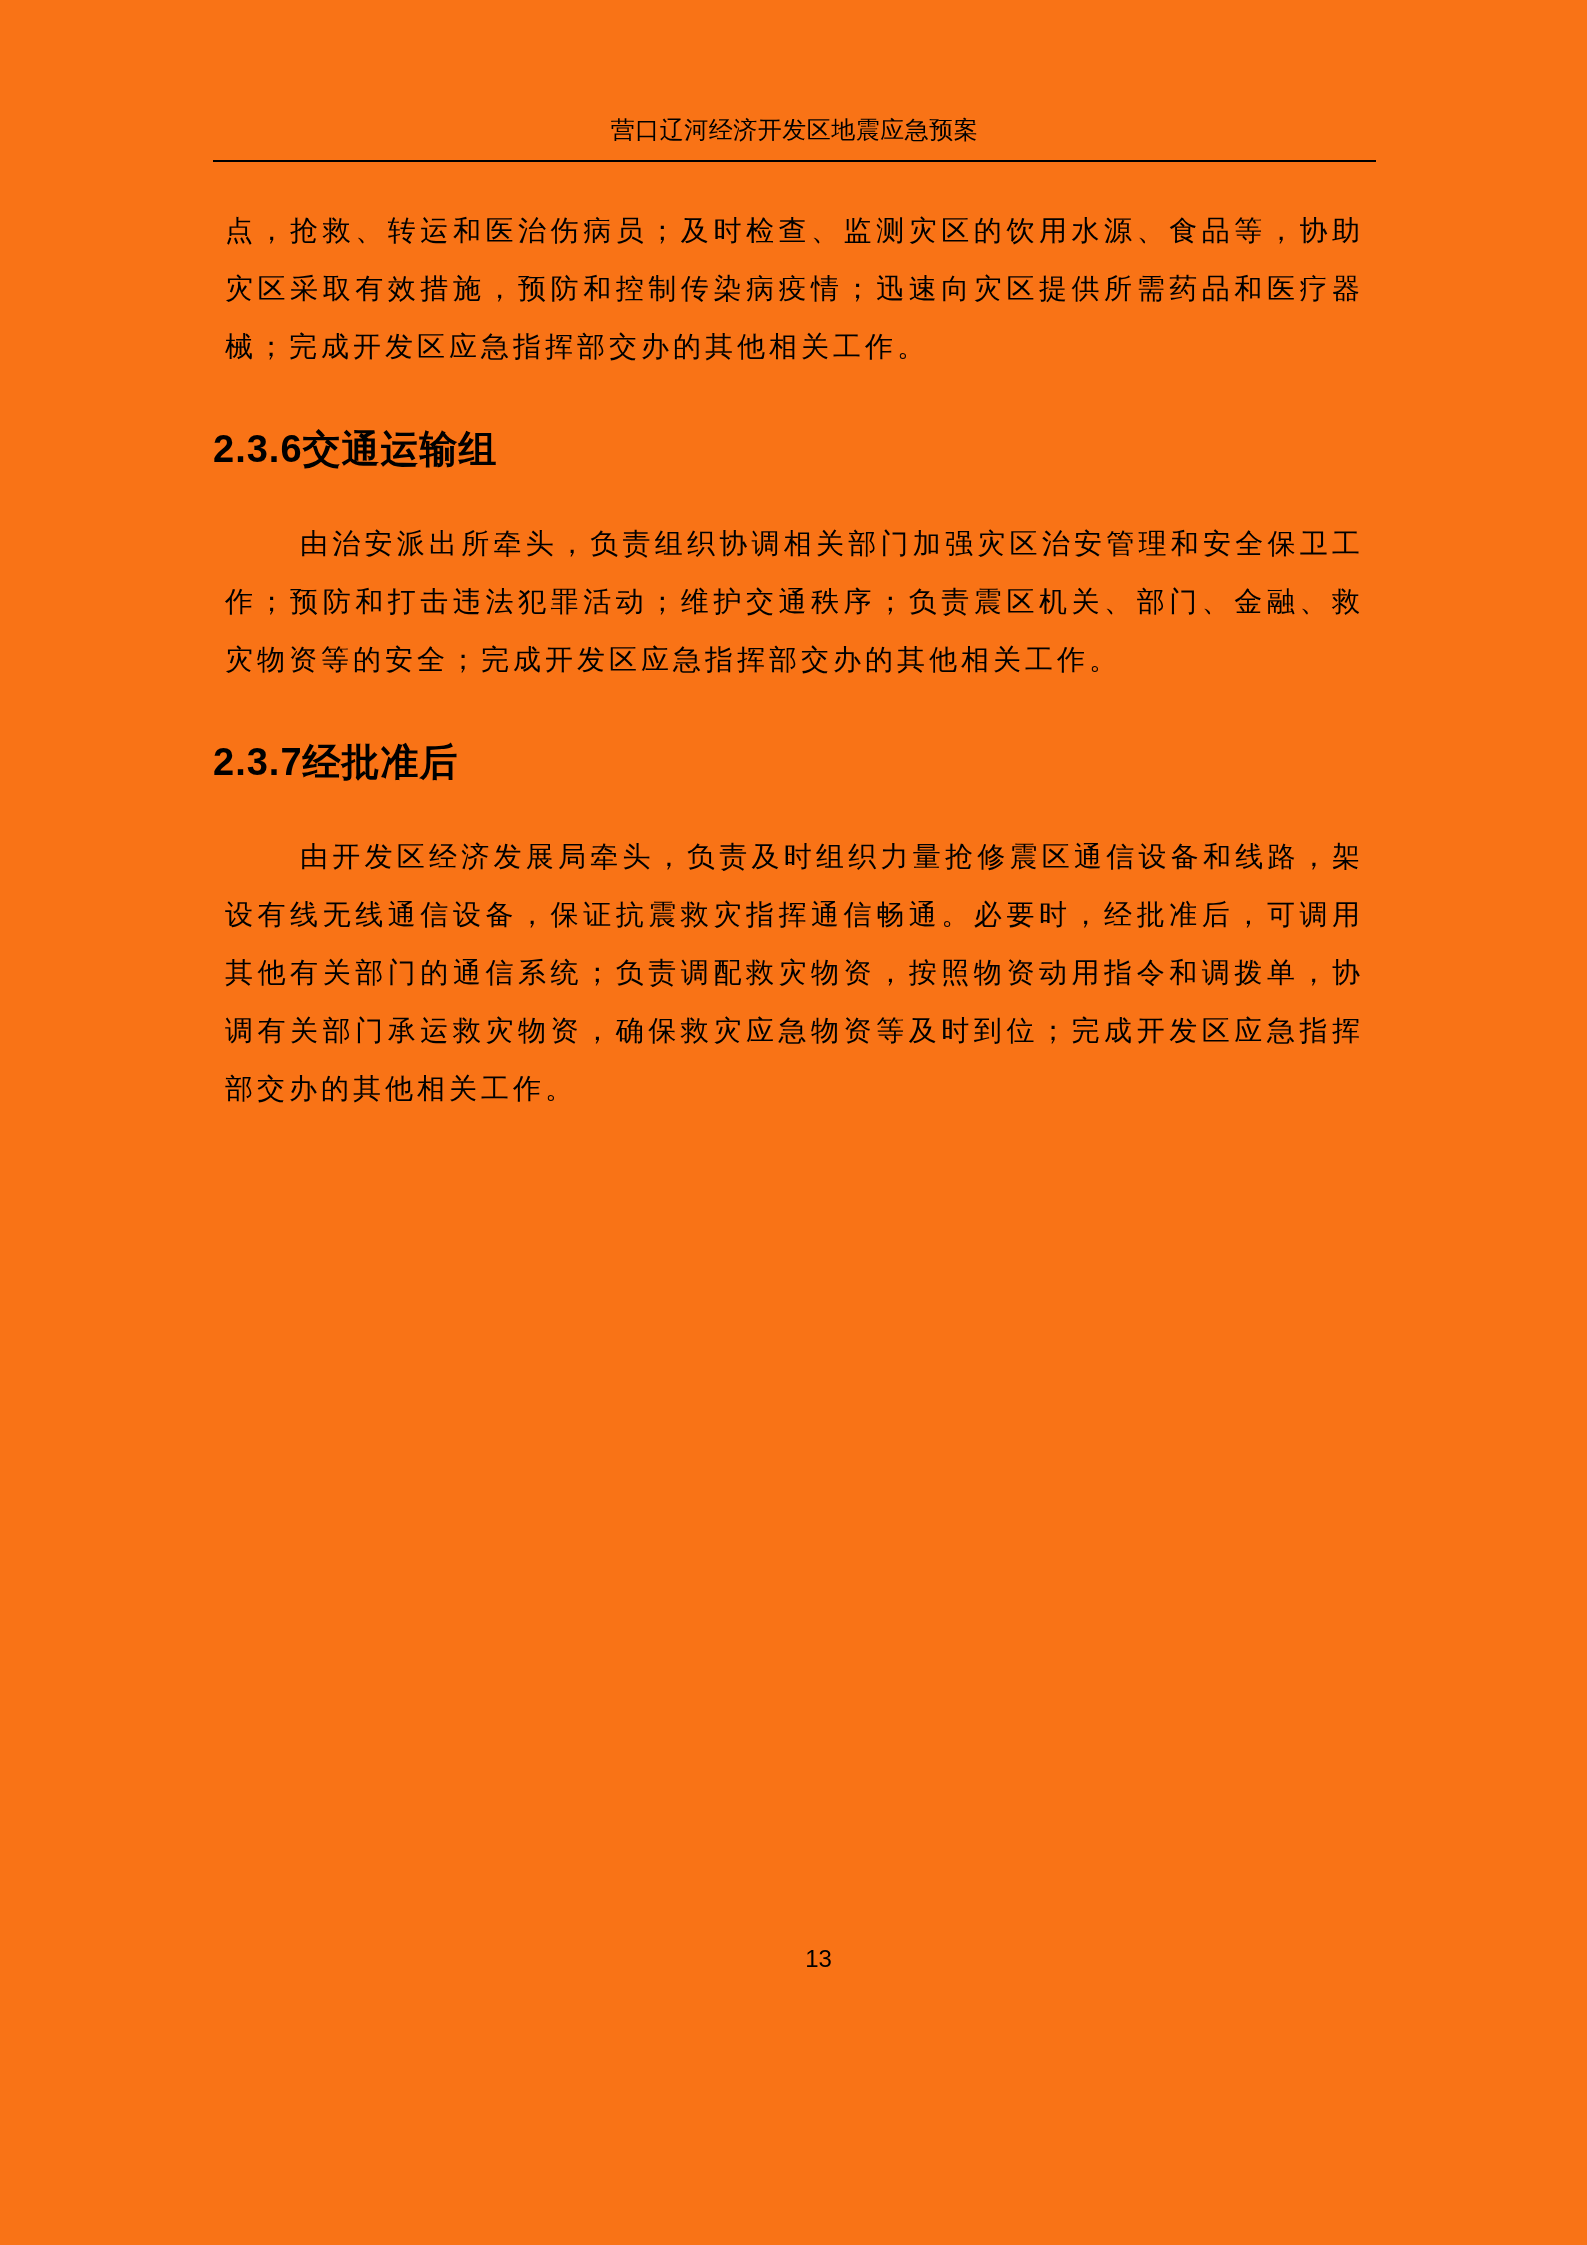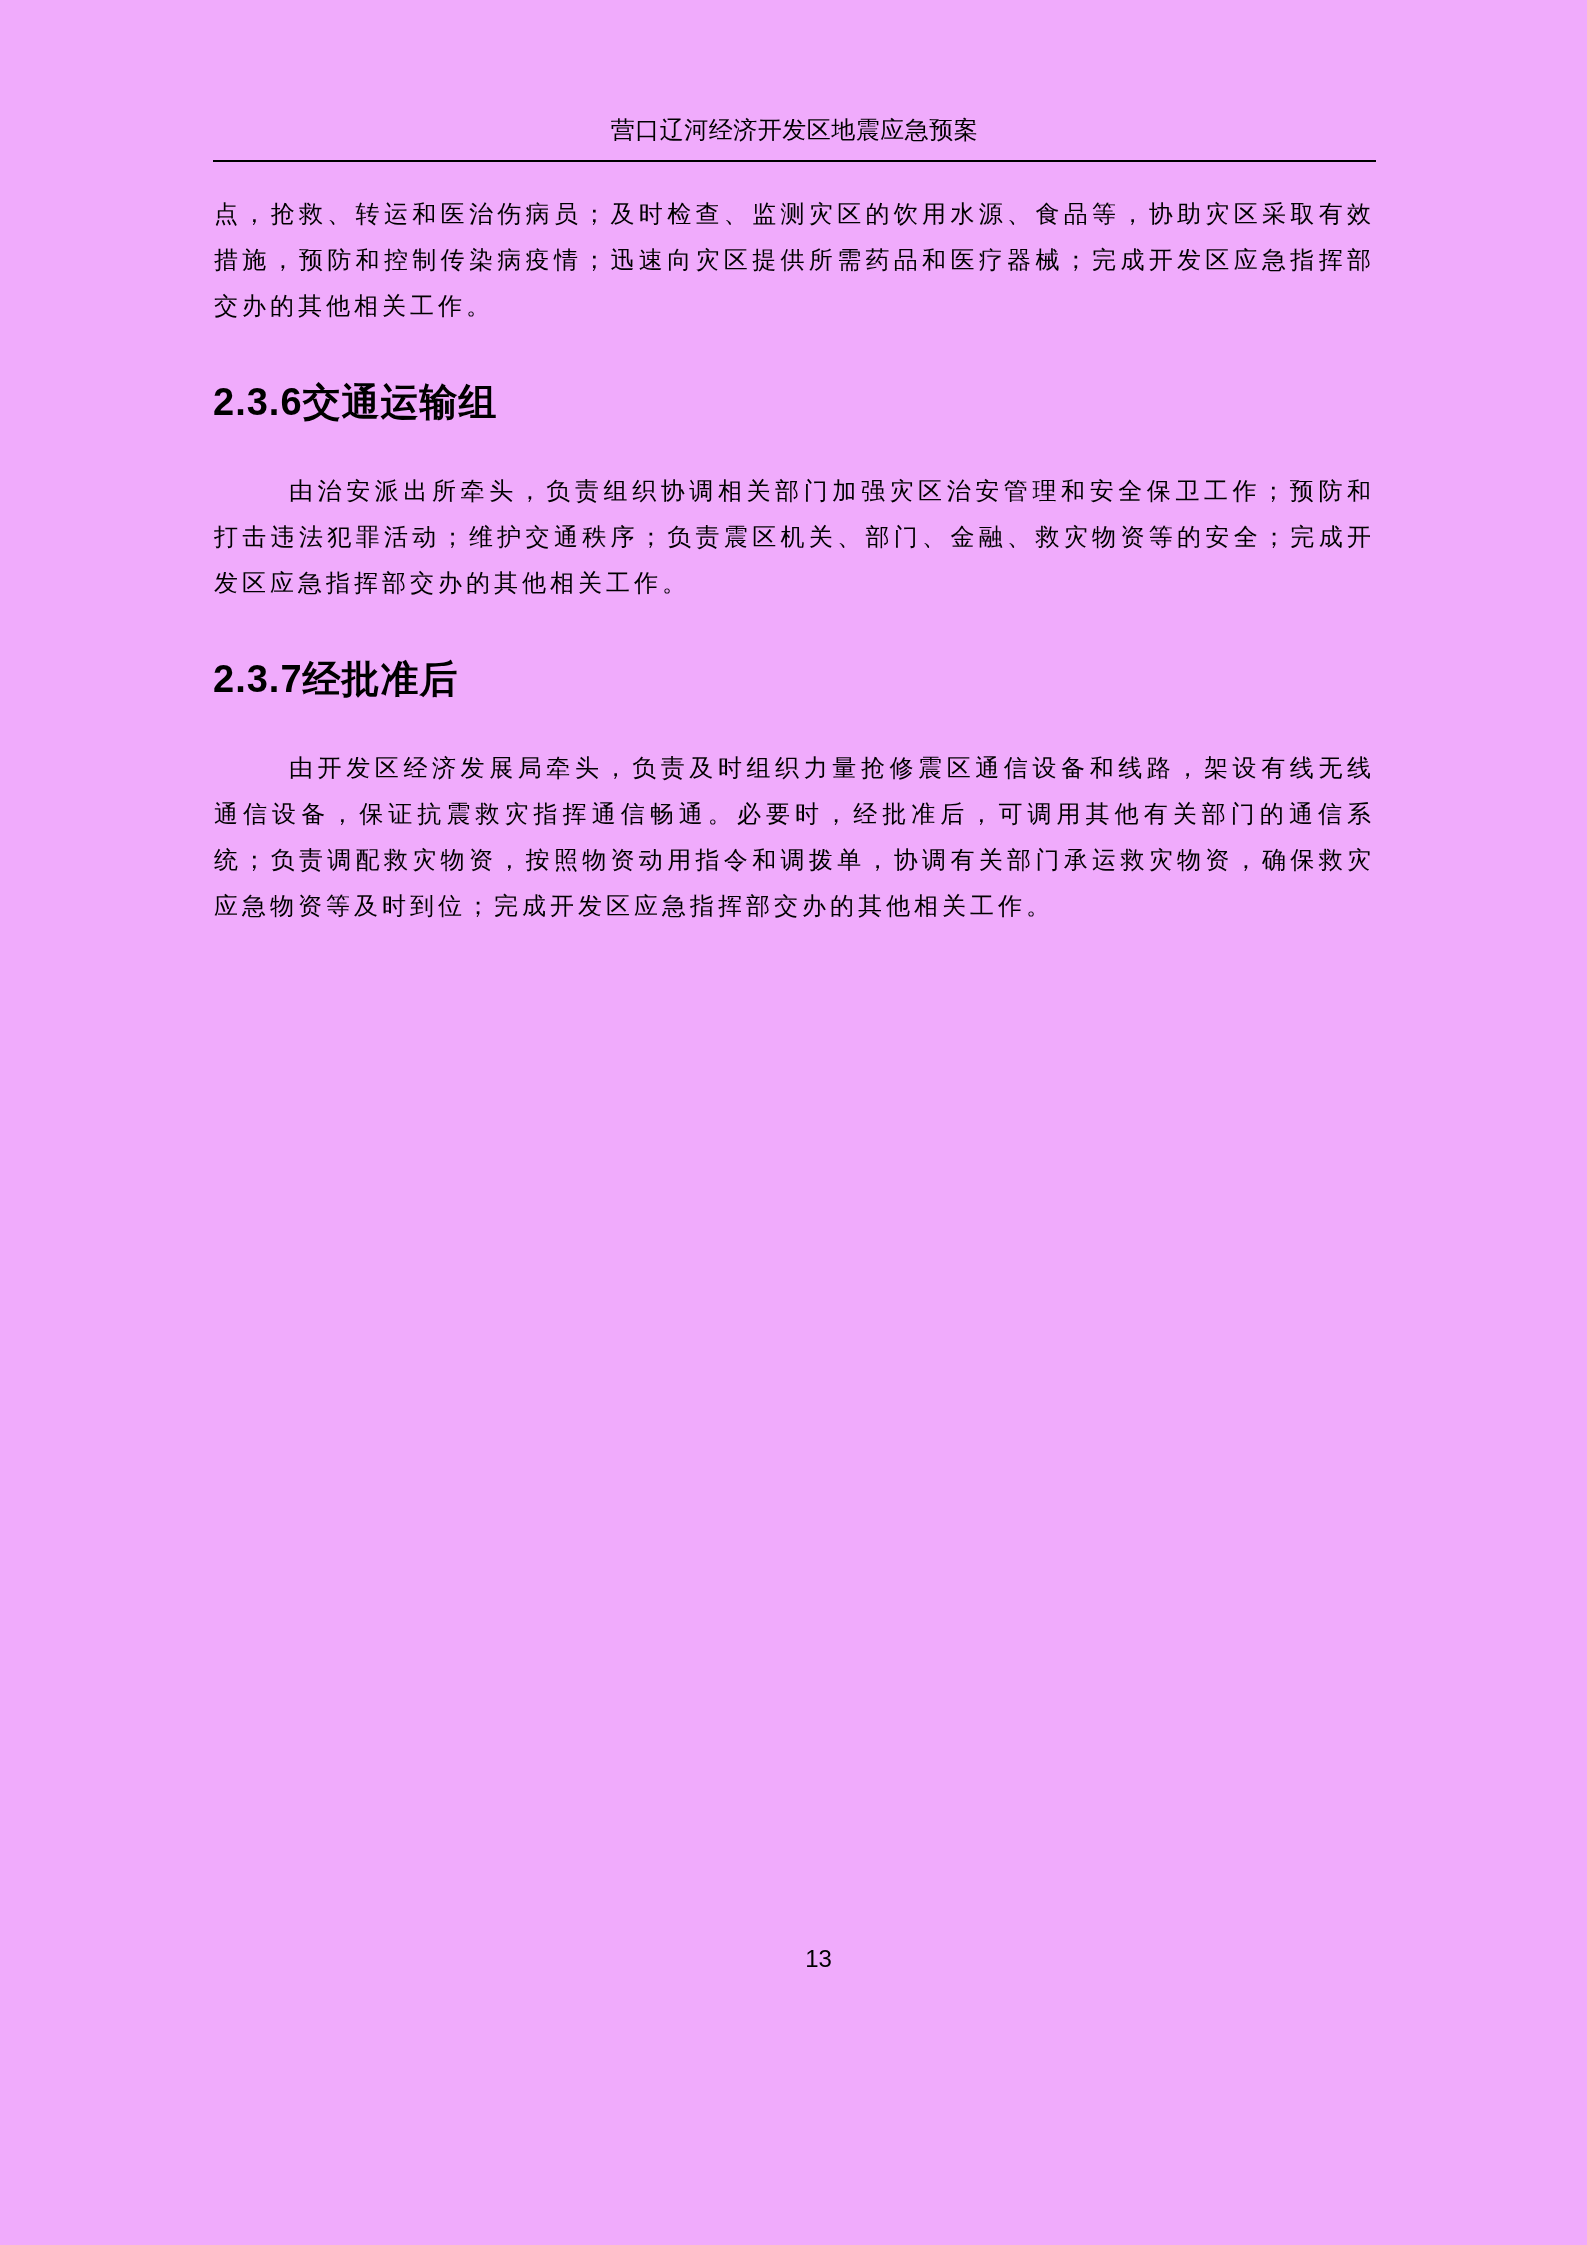--- a/index.html
+++ b/index.html
@@ -4,21 +4,21 @@
 <style>
   html, body {
     margin: 0;
     padding: 0;
     background: #ffffff;
   }
   .page {
     position: relative;
     width: 1587px;
     height: 2245px;
-    background: #f0abfc;
+    background: #f97316;
     color: #000000;
     overflow: hidden;
     font-family: "Liberation Serif", "DejaVu Serif", serif;
   }
   .doc-header {
     margin: 0 211px 0 213px;
     padding-top: 116px;
   }
   .doc-header-title {
     font-size: 24px;
@@ -31,23 +31,23 @@
   .doc-header-rule {
     height: 0;
     border-bottom: 2px solid #000000;
     margin-top: 16px;
   }
   .doc-content {
     margin: 0 211px 0 213px;
     padding-top: 28px;
   }
   .para {
-    margin: 1px;
-    font-size: 24px;
-    line-height: 46px;
+    margin: 12px;
+    font-size: 28px;
+    line-height: 58px;
     letter-spacing: 4px;
     text-align: justify;
     text-justify: inter-character;
     text-indent: 75px;
     color: #000000;
   }
   .para.continuation {
     text-indent: 0;
   }
   .heading {

